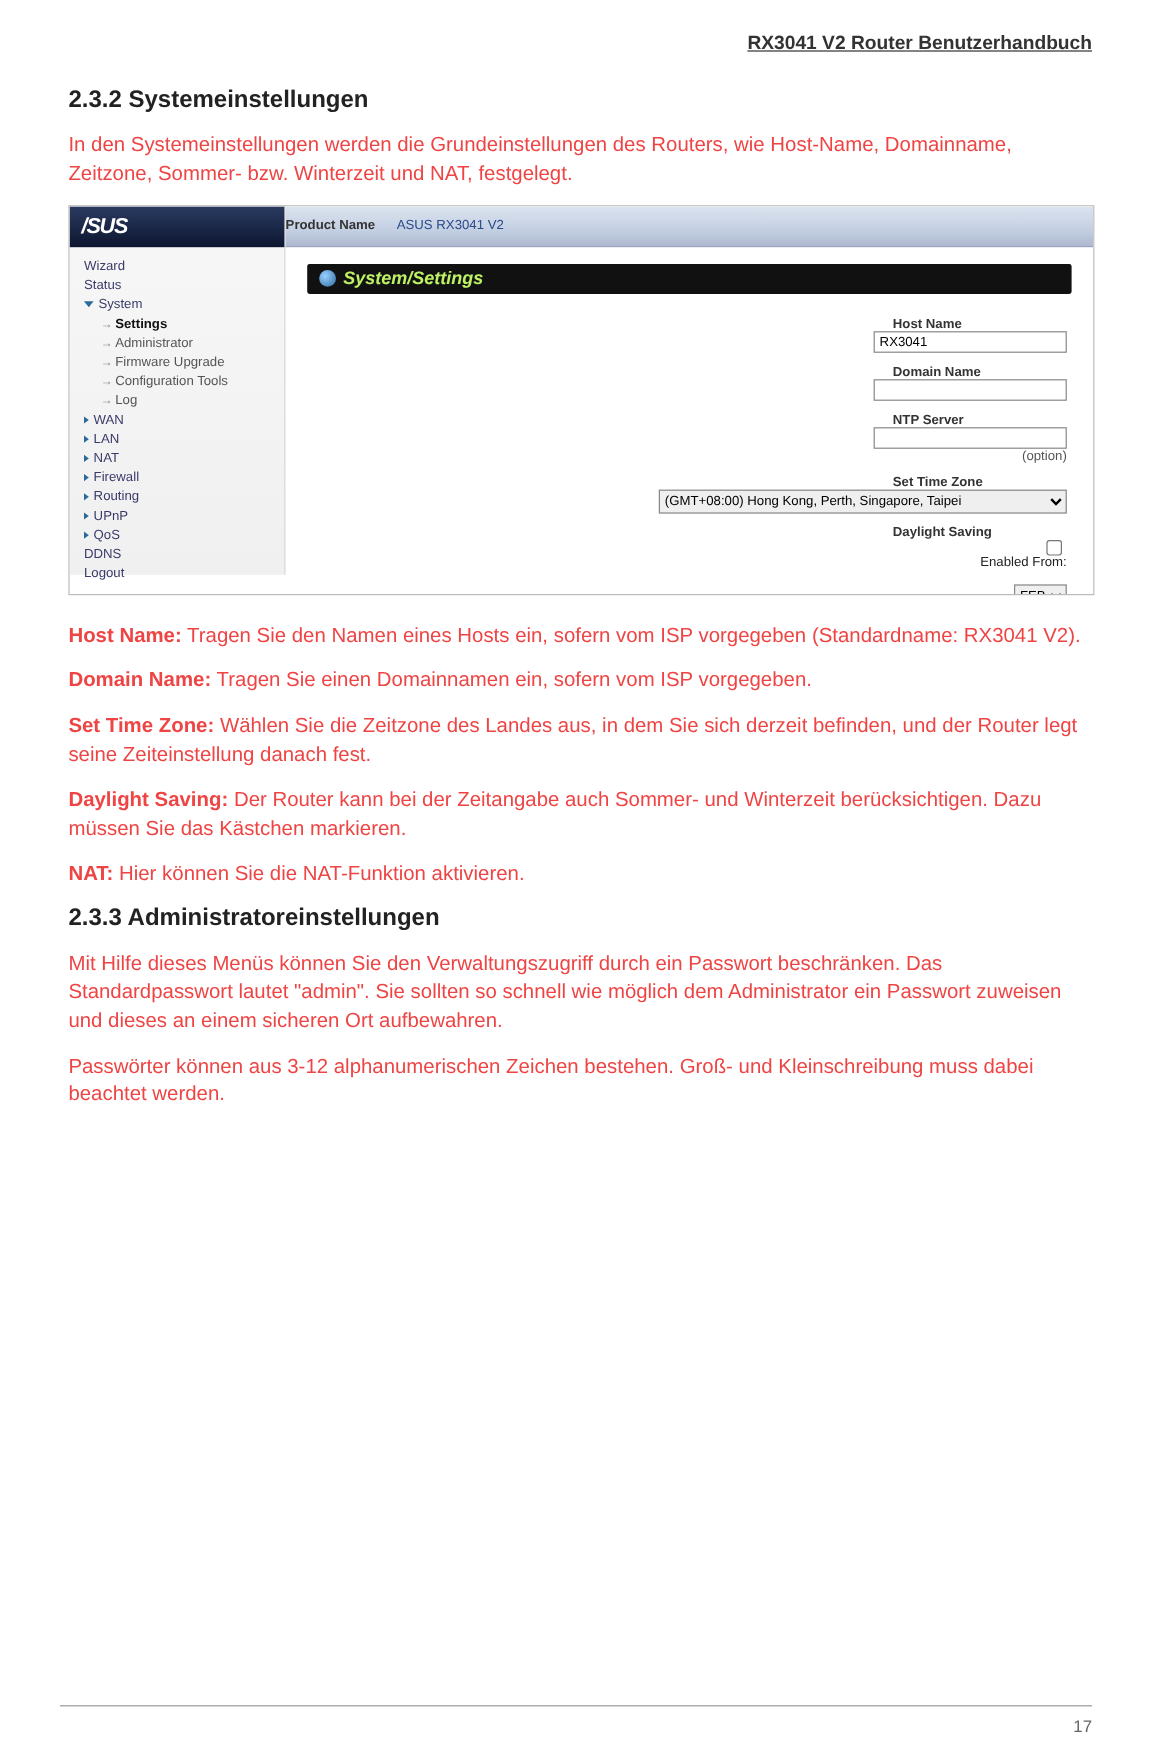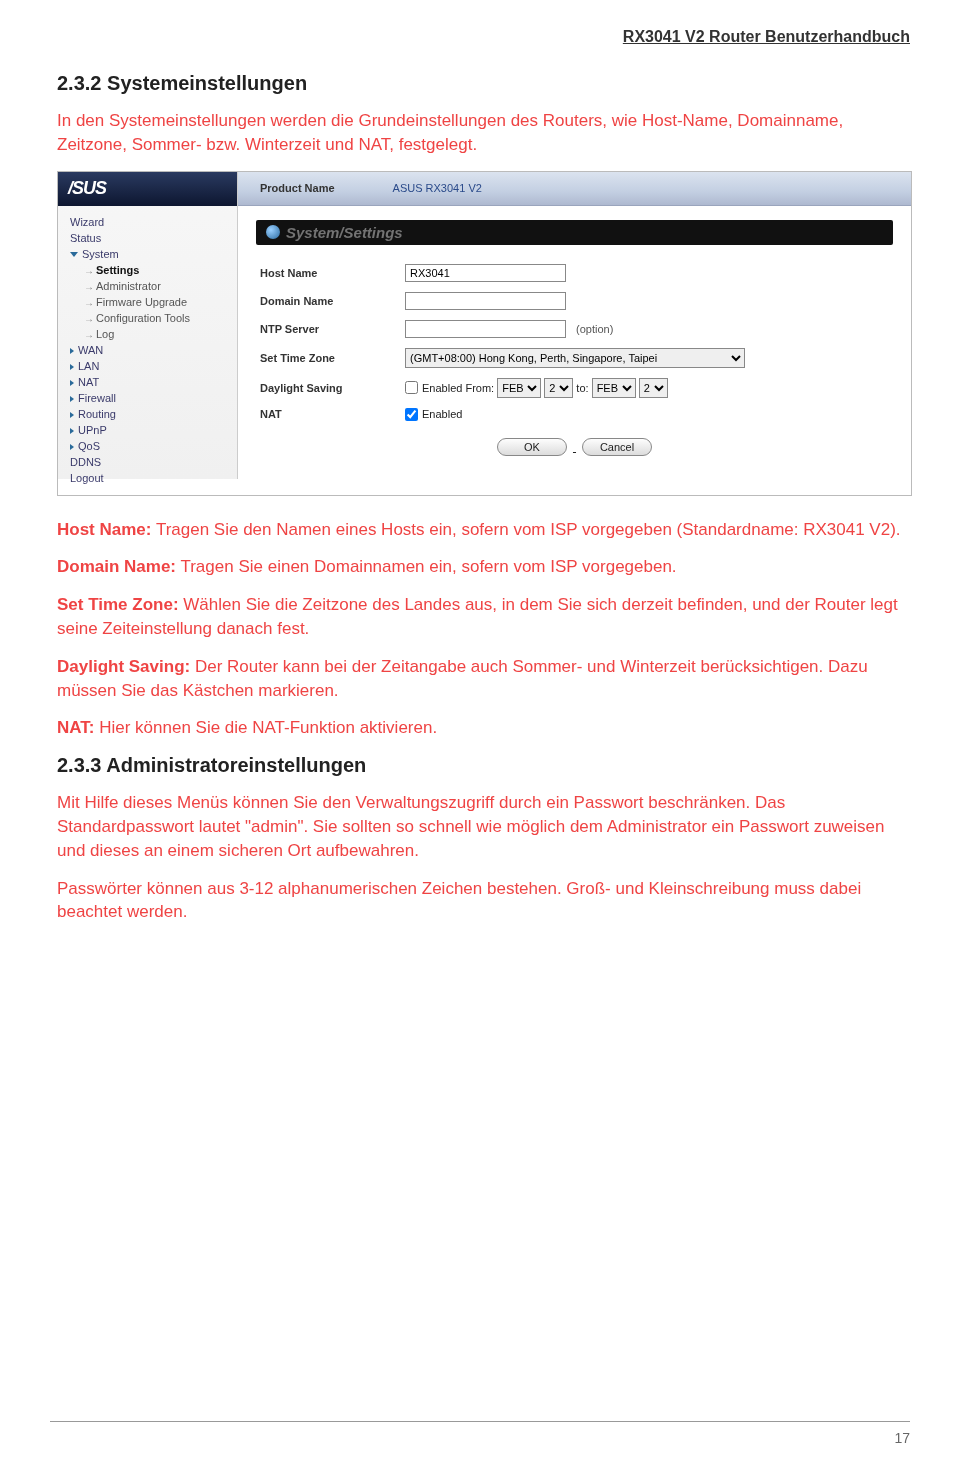--- a/index.html
+++ b/index.html
@@ -107,50 +107,49 @@
   .shot-nav .arrow { color:#888; margin-right:2px; font-size:10px;}
   .shot-main {
     position:absolute; left:180px; right:0; top:0; bottom:0;
     background:#fff;
   }
   .shot-topbar {
     height:34px;
     background: linear-gradient(#dbe3ef 0%, #c3cfe2 60%, #aeb9d0 100%);
     border-bottom:1px solid #9aa5bd;
     display:flex; align-items:center;
-    padding-left: 22px;
     font-size:11px;
-    gap:40px;
   }
   .shot-topbar .lbl { font-weight:bold; color:#333; margin-right:18px;}
   .shot-topbar .val { color:#2a4a8a; }
   .shot-panelhead {
     margin: 14px 18px 14px 18px;
     background:#111;
-    color:#737373;
+    color:#bef264;
     font-style: italic;
     font-weight: bold;
     font-size: 15px;
     padding: 4px 10px;
     border-radius: 2px;
     display:flex; align-items:center;
     gap:6px;
   }
   .shot-panelhead .dot {
     width:14px;height:14px;border-radius:50%;
     background: radial-gradient(circle at 35% 35%, #9ad0ff, #2a6aa0);
     display:inline-block;
   }
   .shot-form {
     padding: 0 22px;
   }
   .frow {
-    display:flex; align-items:center;
+    display:flex; align-items:flex-end;
     padding: 5px 0;
     font-size:11px;
+    flex-direction:column;
   }
   .frow .flabel {
     width: 145px;
     font-weight: bold;
     color:#333;
   }
   .frow input[type=text]{
     width: 161px; height:18px;
     border:1px solid #888; font-size:11px; padding:1px 4px;
     background:#fff;

